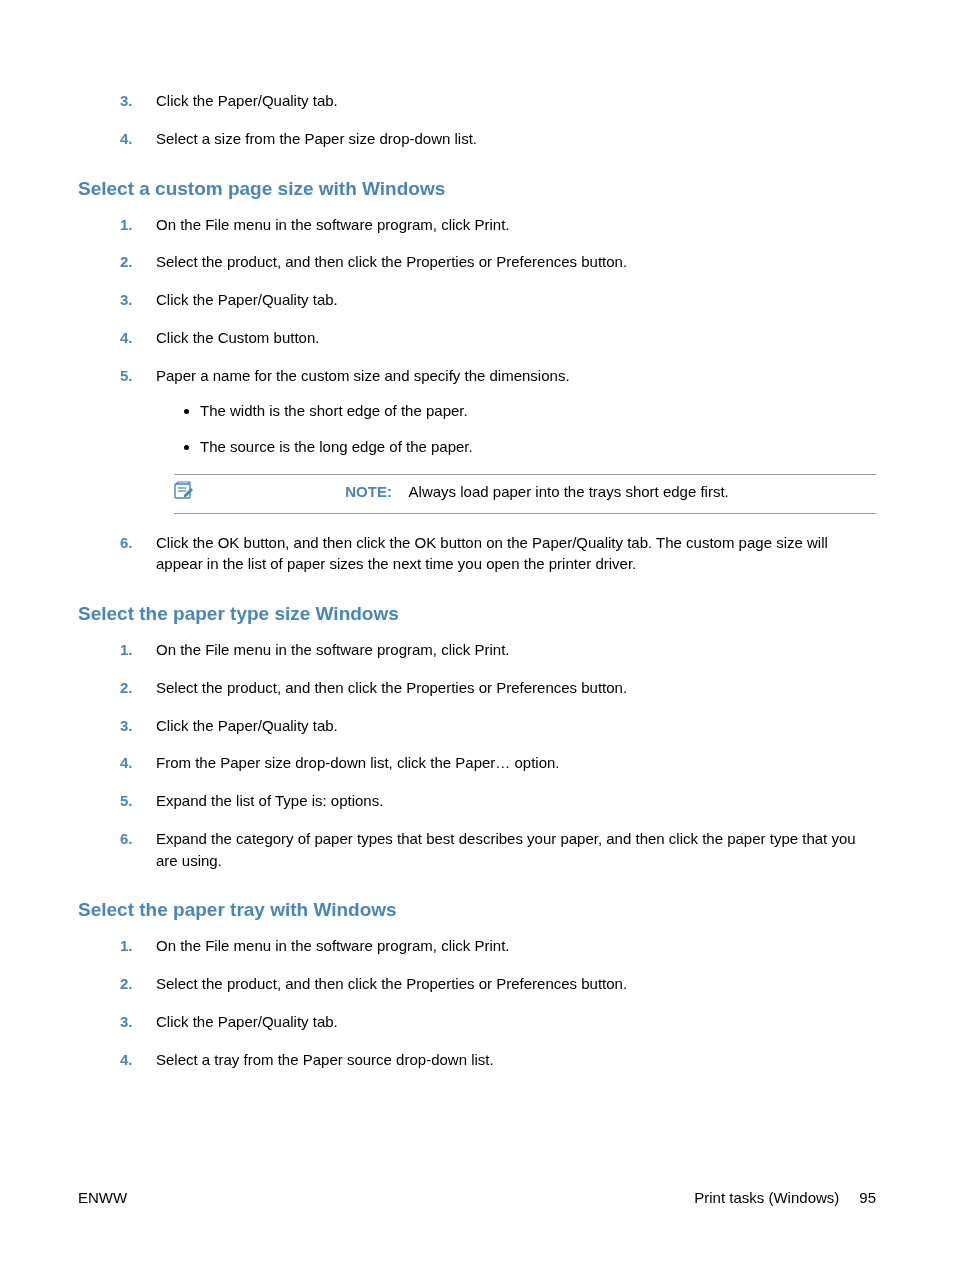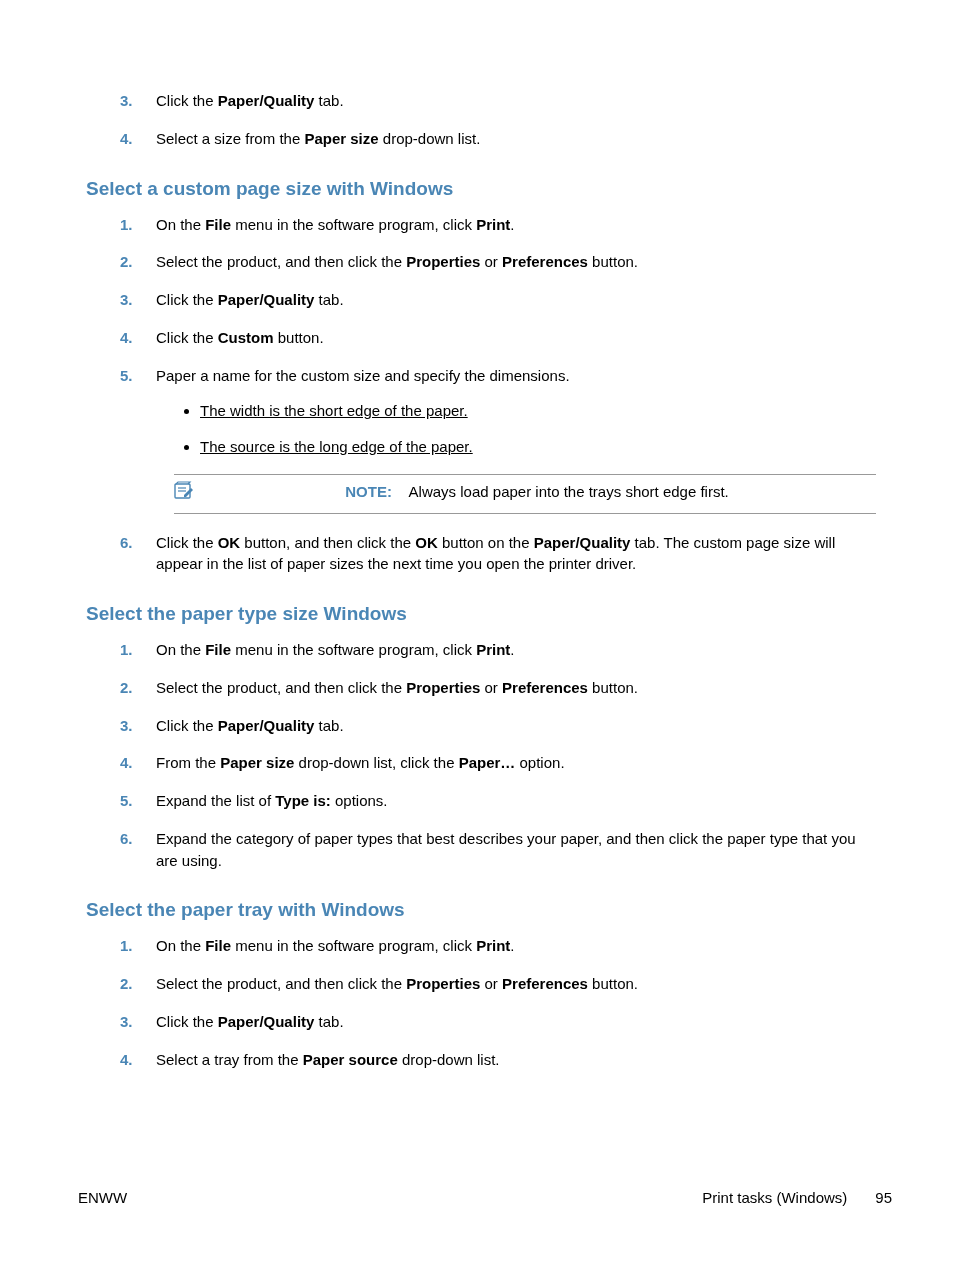--- a/index.html
+++ b/index.html
@@ -14,21 +14,21 @@
   .page {
     padding: 90px 78px 60px 78px;
     box-sizing: border-box;
     min-height: 1270px;
     position: relative;
   }
   h2 {
     color: #4a86b5;
     font-weight: bold;
     font-size: 19px;
-    margin: 28px 0 14px 8px;
+    margin: 28px 0 14px 0;
   }
   ol.steps {
     list-style: none;
     padding-left: 78px;
     margin: 0;
   }
   ol.steps > li {
     position: relative;
     margin-bottom: 16px;
     line-height: 1.45;
@@ -41,21 +41,20 @@
     font-weight: bold;
   }
   ul.sub {
     list-style: disc;
     padding-left: 44px;
     margin: 14px 0 0 0;
   }
   ul.sub li {
     margin-bottom: 14px;
     line-height: 1.45;
-    text-decoration: underline;
   }
   .note-box {
     border-top: 1px solid #999;
     border-bottom: 1px solid #999;
     margin: 8px 0 18px 96px;
     padding: 6px 0 10px 0;
     position: relative;
   }
   .note-icon {
     position: absolute;
@@ -68,30 +67,30 @@
     text-align: center;
   }
   .note-label {
     color: #4a86b5;
     font-weight: bold;
   }
   .footer {
     position: absolute;
     bottom: 64px;
     left: 78px;
-    right: 62px;
+    right: 78px;
     display: flex;
     justify-content: space-between;
     font-size: 15px;
   }
   .footer-right {
     display: flex;
-    gap: 28px;
+    gap: 20px;
   }
-  b { font-weight: bold; }
+  b { font-weight: normal; }
 </style>
 </head>
 <body>
 
 <div class="page">
 
   <ol class="steps" id="list-section0">
       <li><span class="num">3.</span><span>Click the <b>Paper/Quality</b> tab.</span></li>
       <li><span class="num">4.</span><span>Select a size from the <b>Paper size</b> drop-down list.</span></li>
     </ol>

